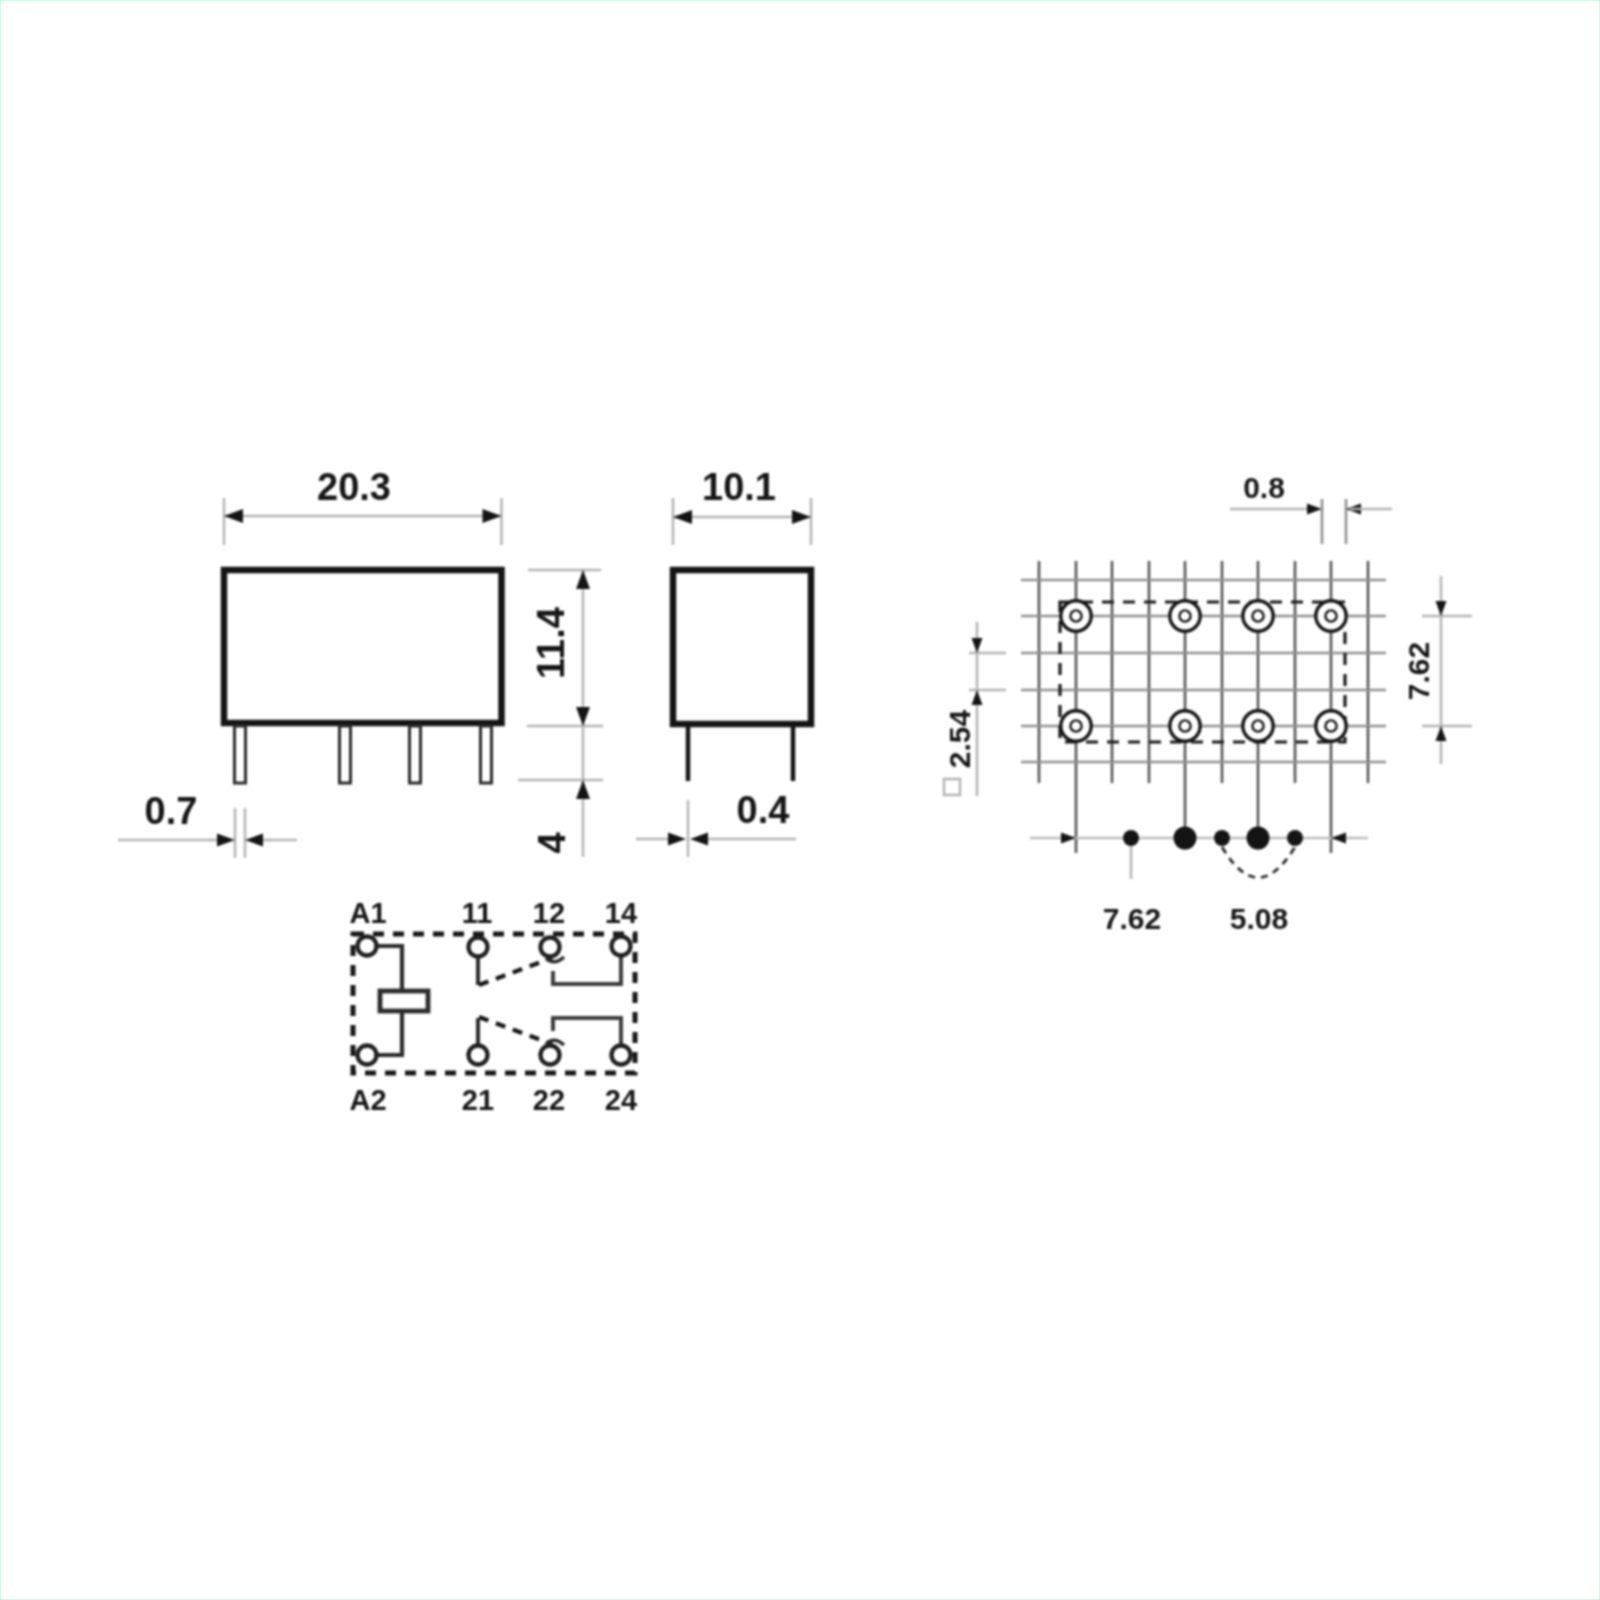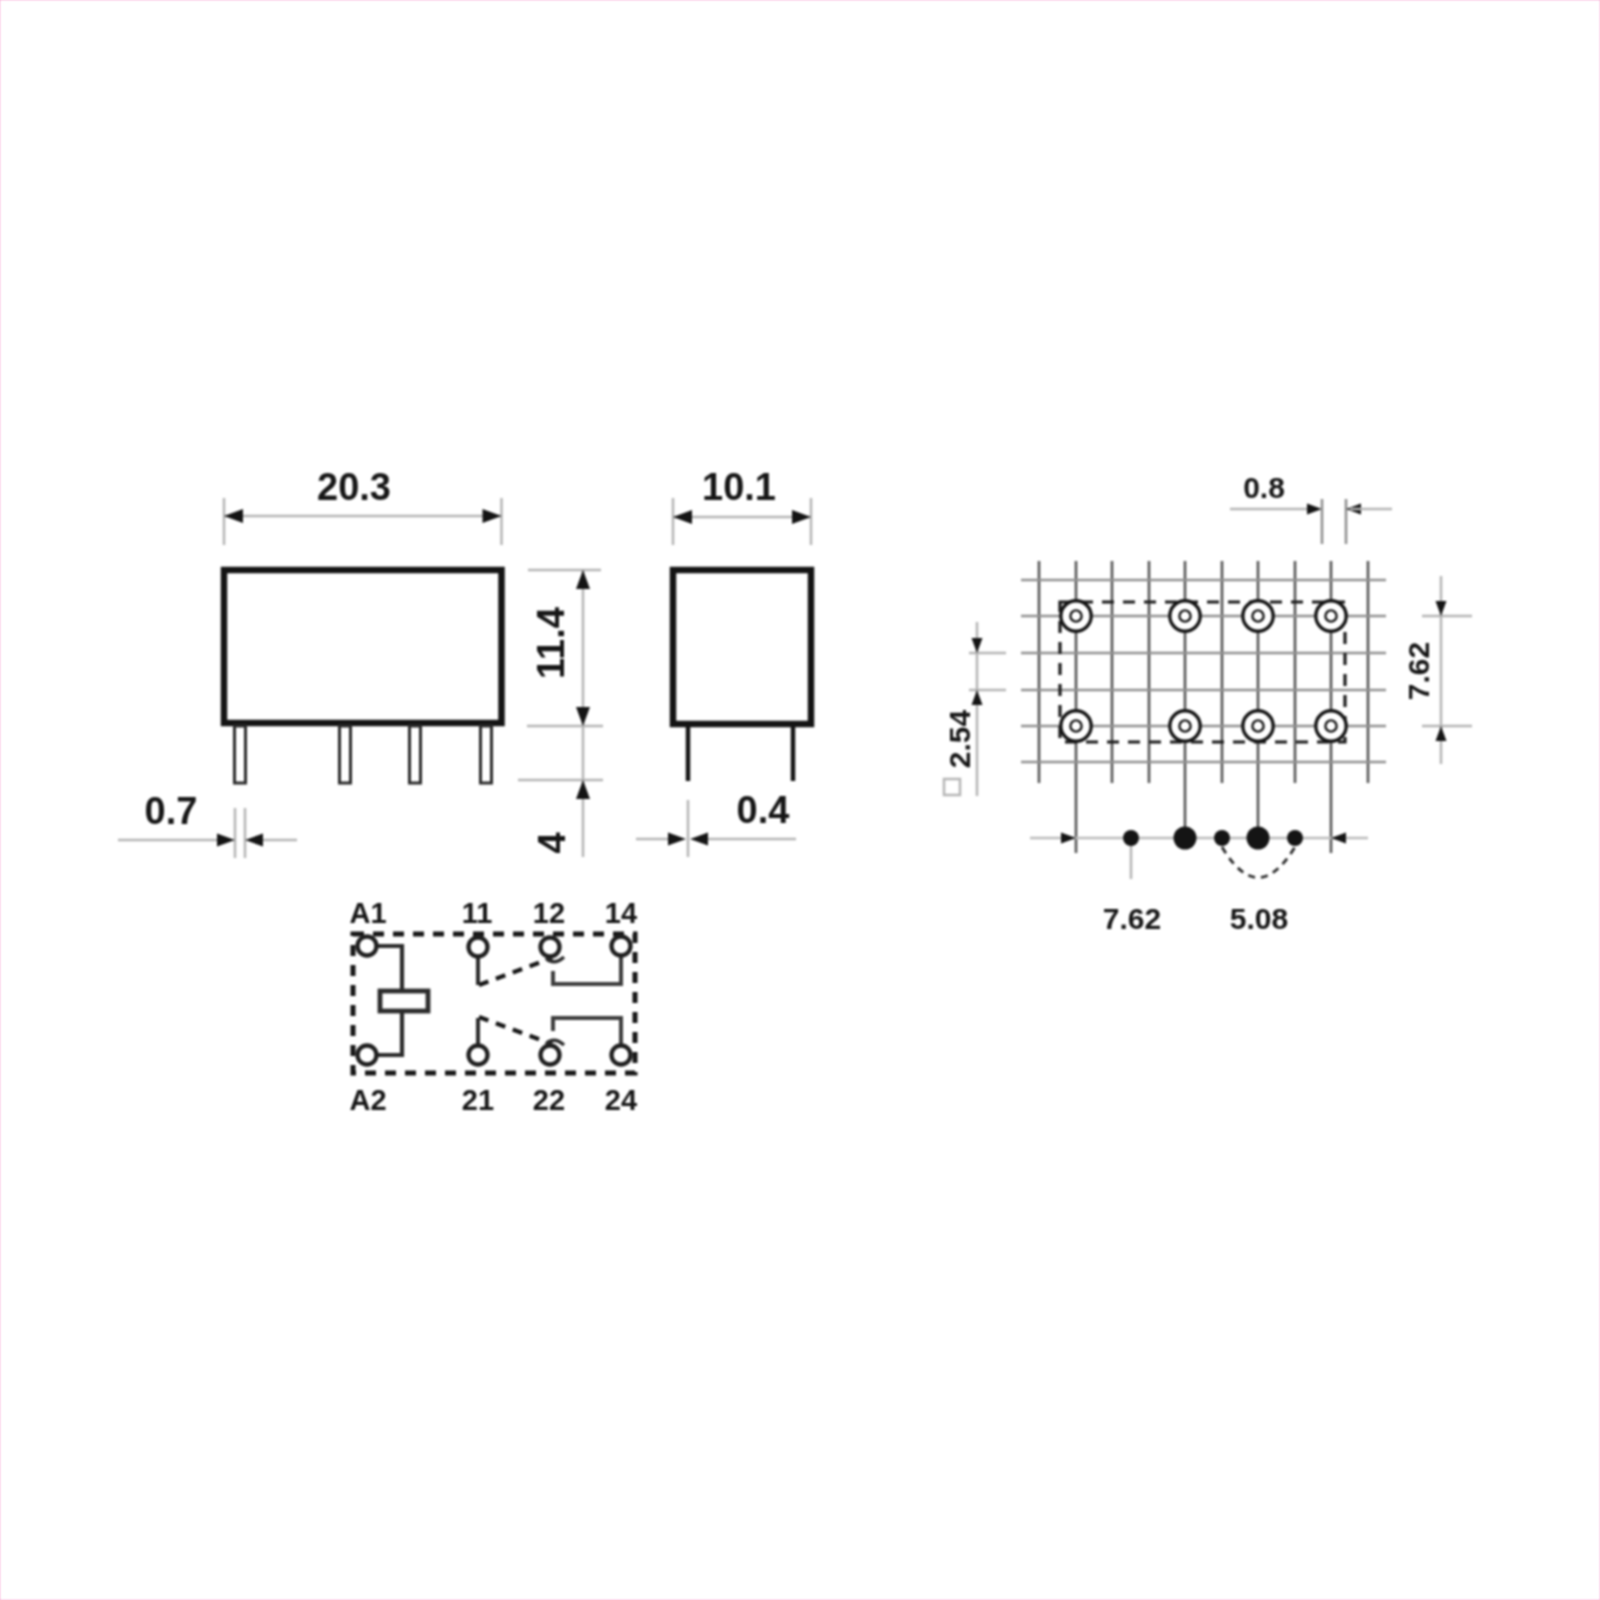--- a/index.html
+++ b/index.html
@@ -1,16 +1,16 @@
 <!DOCTYPE html>
 <html><head>
 <meta charset="utf-8">
 <style>
   html,body{margin:0;padding:0;background:#fff;}
-  .page{width:1600px;height:1600px;position:relative;background:#f9a8d4;}
+  .page{width:1600px;height:1600px;position:relative;background:#86efac;}
   text{font-family:"Liberation Sans", sans-serif;font-weight:bold;fill:#161616;}
 </style>
 </head>
 <body>
 <div class="page">
 <svg style="filter:blur(0.9px)" width="1600" height="1600" viewBox="0 0 1600 1600" xmlns="http://www.w3.org/2000/svg">
 
 <rect x="0" y="0" width="1600" height="1600" fill="#ffffff"></rect>
 
 <rect x="224" y="570" width="277.5" height="153" fill="#ffffff" stroke="#141414" stroke-width="6.5"></rect>

